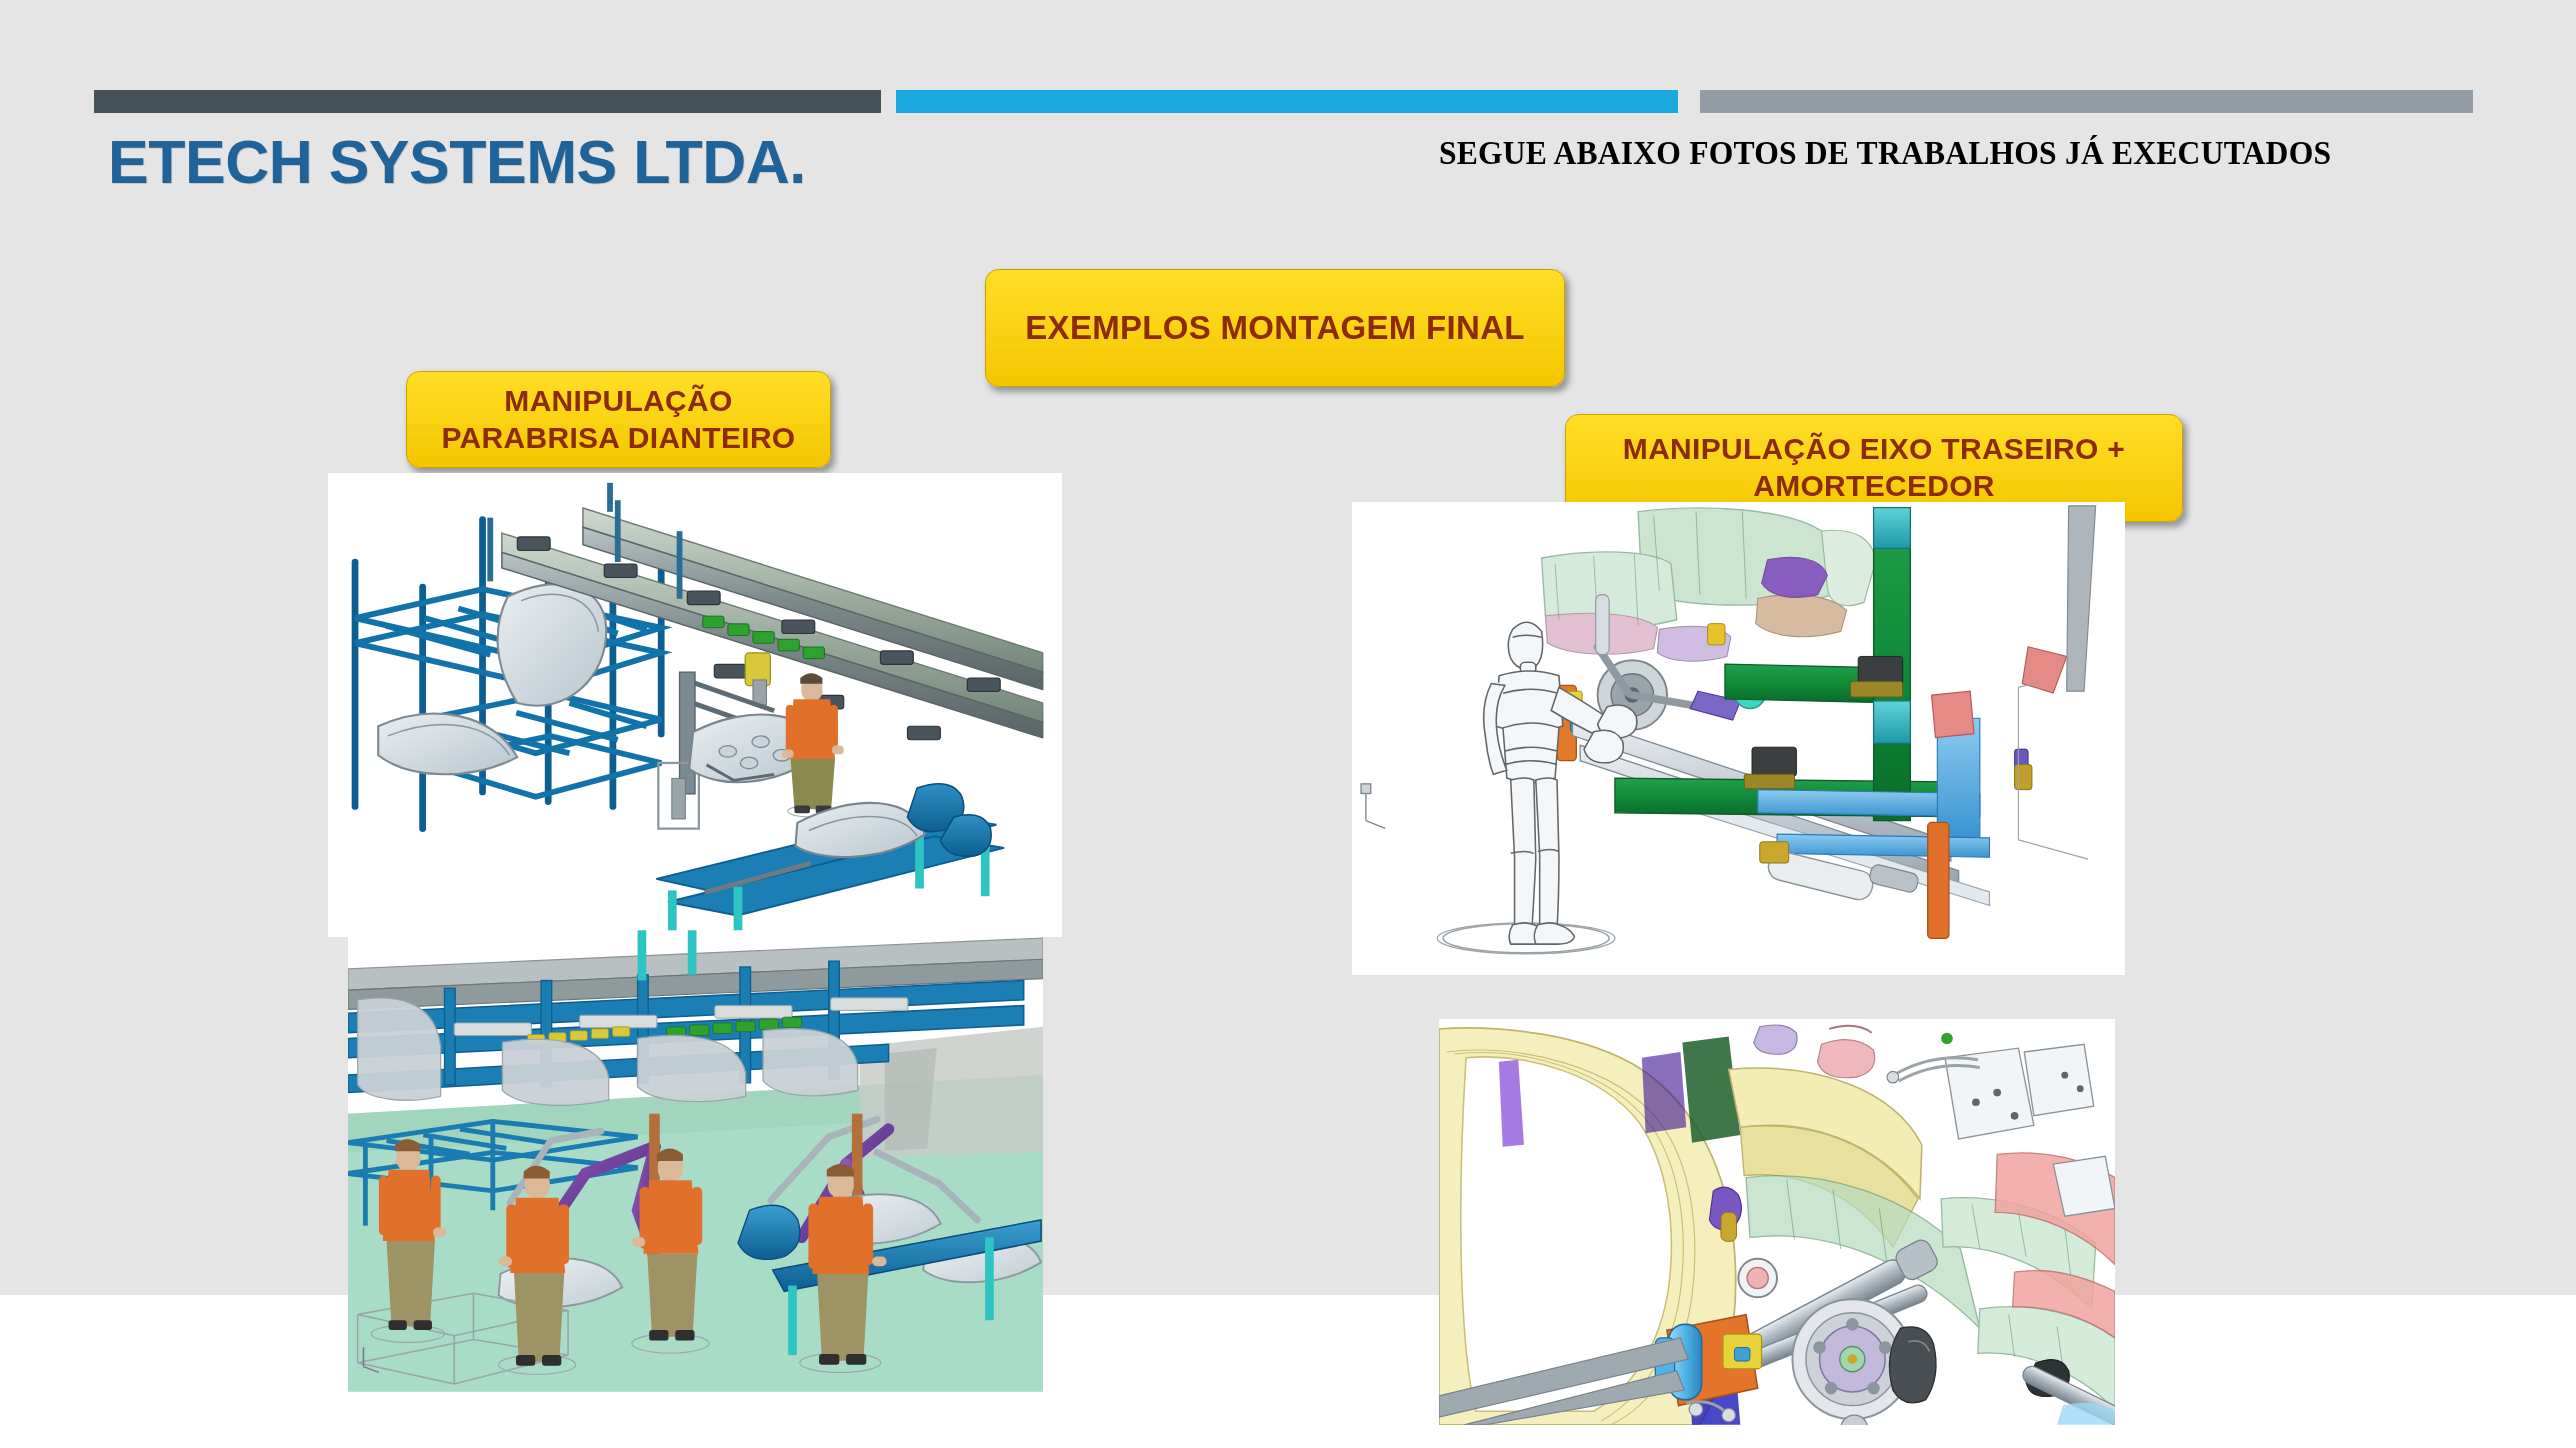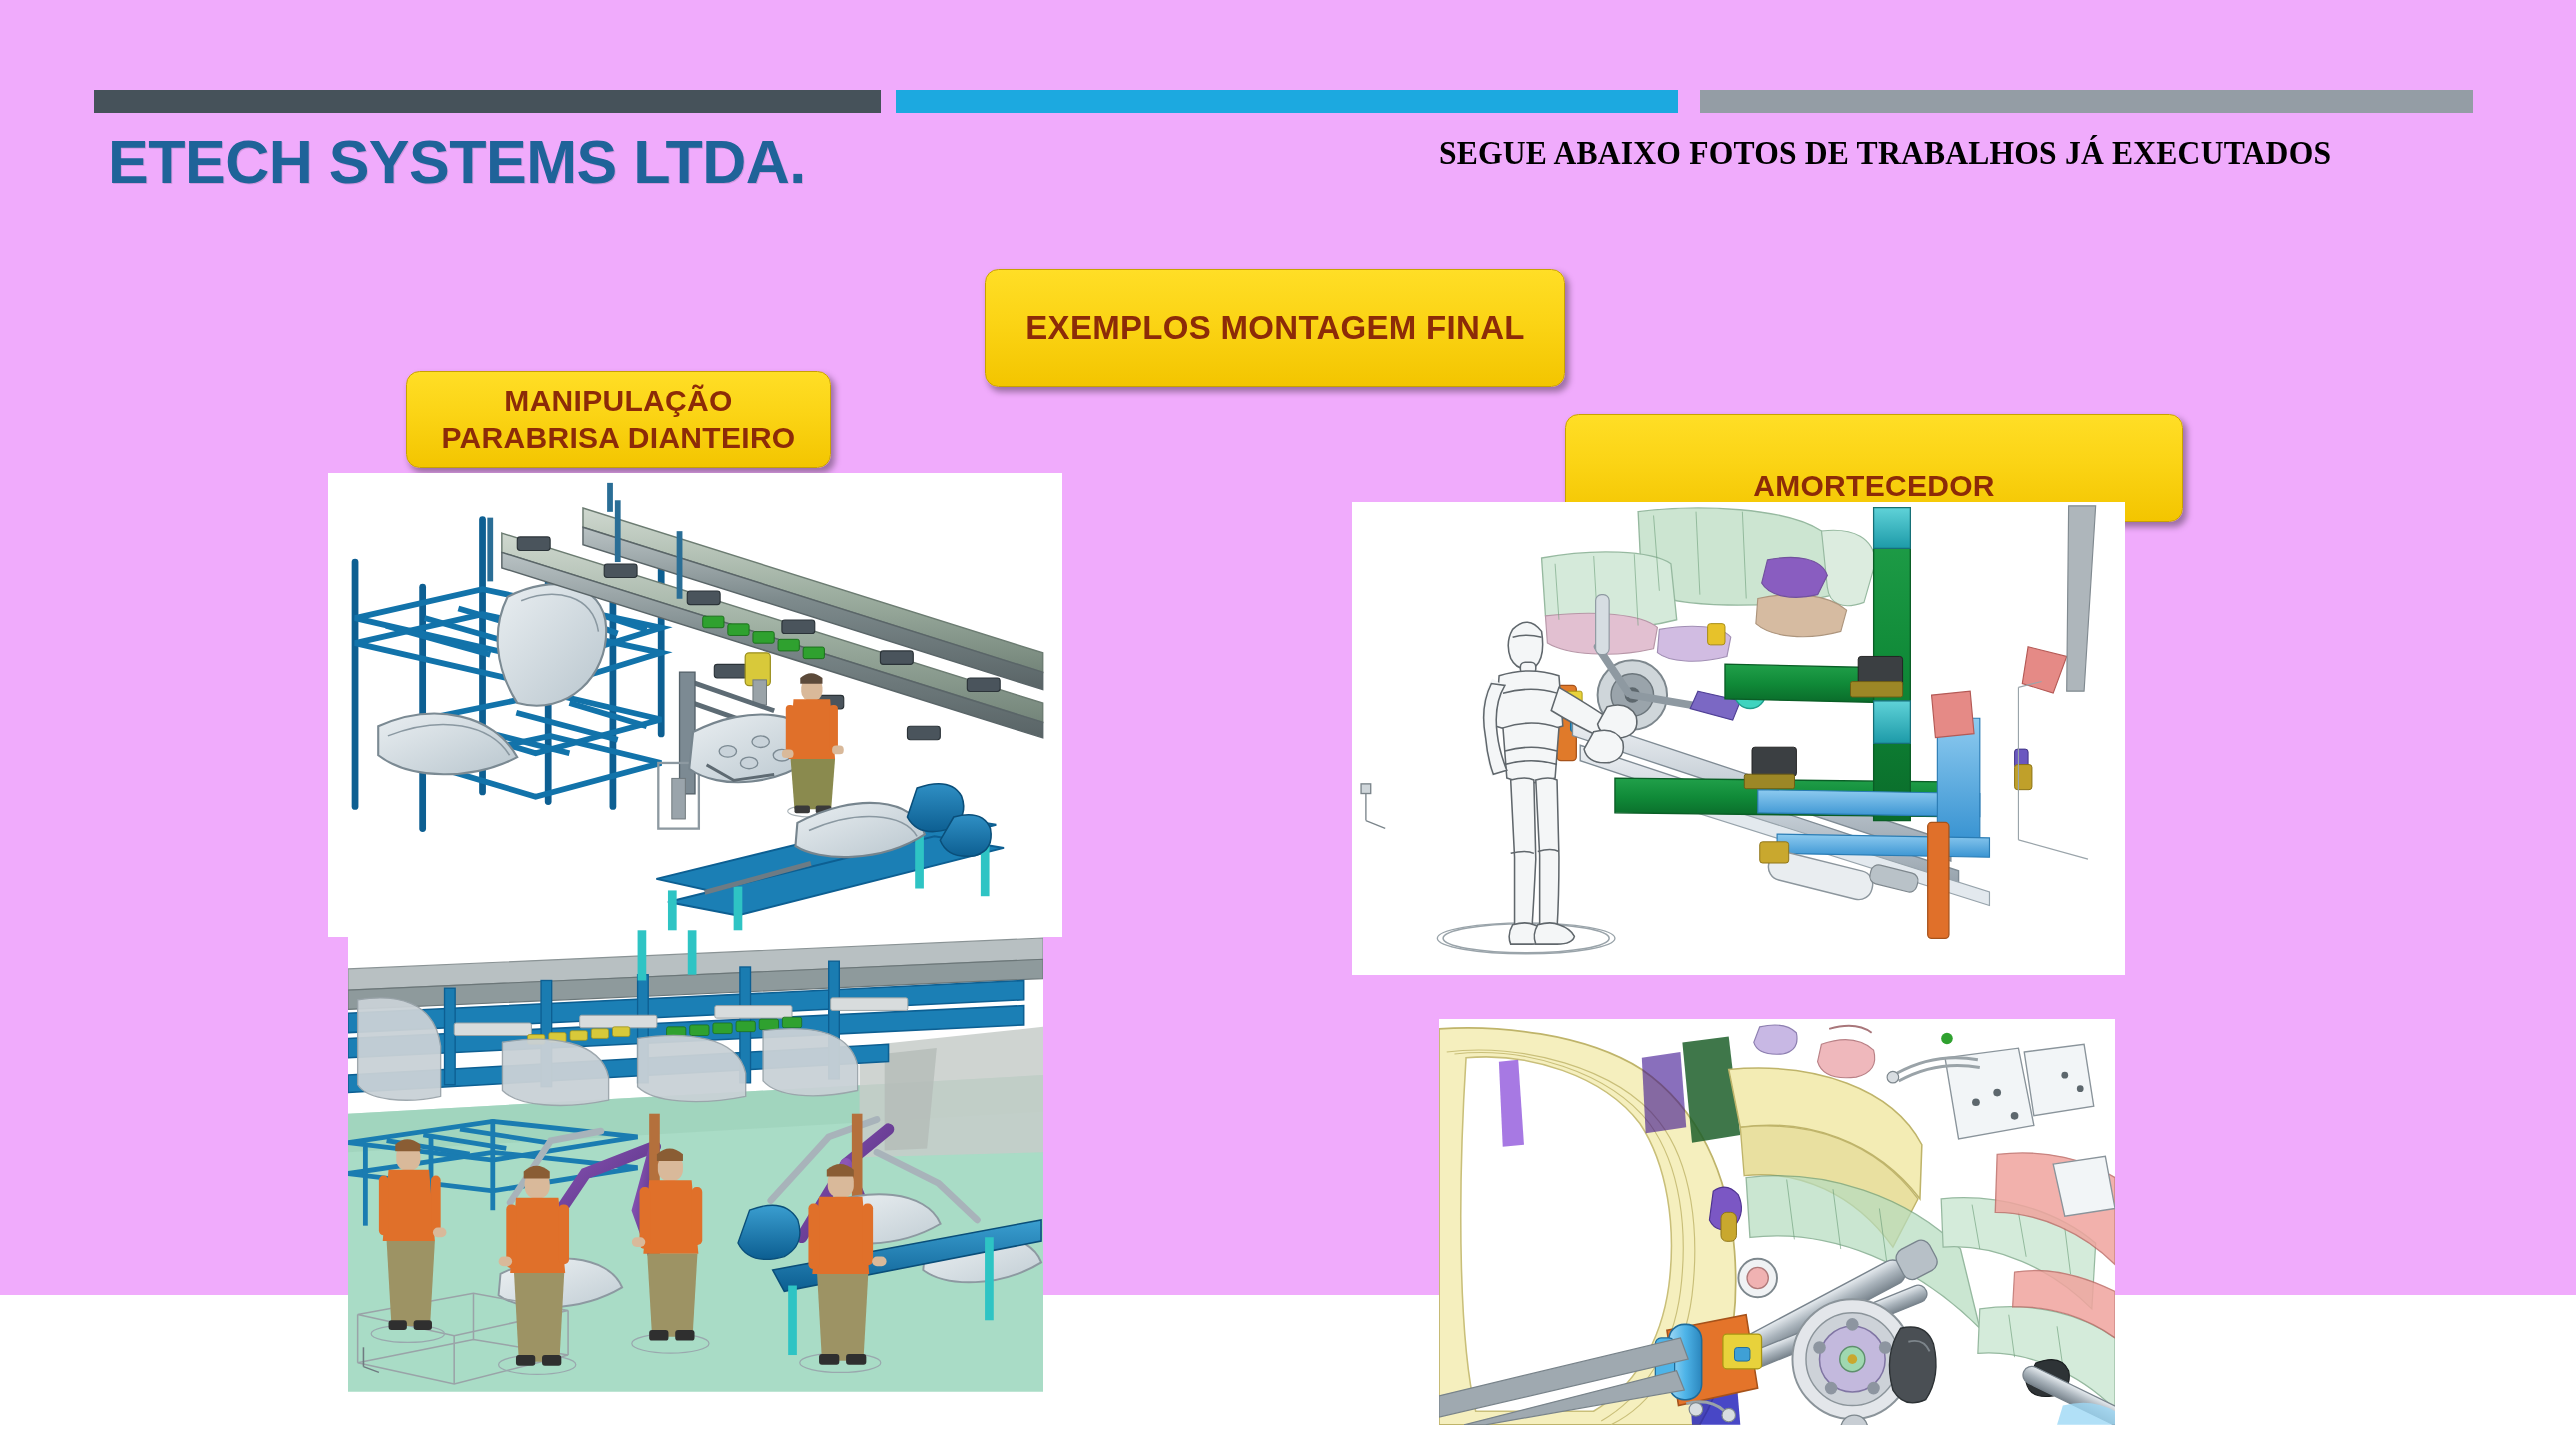--- a/index.html
+++ b/index.html
@@ -1,19 +1,19 @@
 <!DOCTYPE html>
 <html><head>
 <meta charset="utf-8">
 <style>
   * { margin:0; padding:0; box-sizing:border-box; }
   html,body { width:2576px; height:1449px; background:#ffffff; overflow:hidden; }
   body { font-family:"Liberation Sans", sans-serif; }
 
-  #slide { position:relative; width:2576px; height:1295px; background:#f0abfc; }
+  #slide { position:relative; width:2576px; height:1295px; background:#e5e5e5; }
 
   
   .rule { position:absolute; top:90px; height:23px; }
   #rule-dark  { left:94px;   width:787px;  background:#46525A; }
   #rule-blue  { left:896px;  width:782px;  background:#1CA9E0; }
   #rule-gray  { left:1700px; width:773px;  background:#949DA5; }
 
   
   #company-title {
     position:absolute; left:108px; top:127px;
@@ -82,21 +82,21 @@
 
   <div class="callout" id="callout-parabrisa">
     <span>
       <span>MANIPULAÇÃO</span><br>
       <span>PARABRISA DIANTEIRO</span>
     </span>
   </div>
 
   <div class="callout" id="callout-eixo">
     <span>
-      <br>
+      <span>MANIPULAÇÃO EIXO TRASEIRO +</span><br>
       <span>AMORTECEDOR</span>
     </span>
   </div>
 
   <div class="figure" id="fig-parabrisa-overview">
     <svg viewBox="0 0 760 480" xmlns="http://www.w3.org/2000/svg">
       <defs>
         <linearGradient id="steelG" x1="0" y1="0" x2="0" y2="1">
           <stop offset="0" stop-color="#b9c2c4"></stop>
             <stop offset=".45" stop-color="#7d8a8c"></stop>

